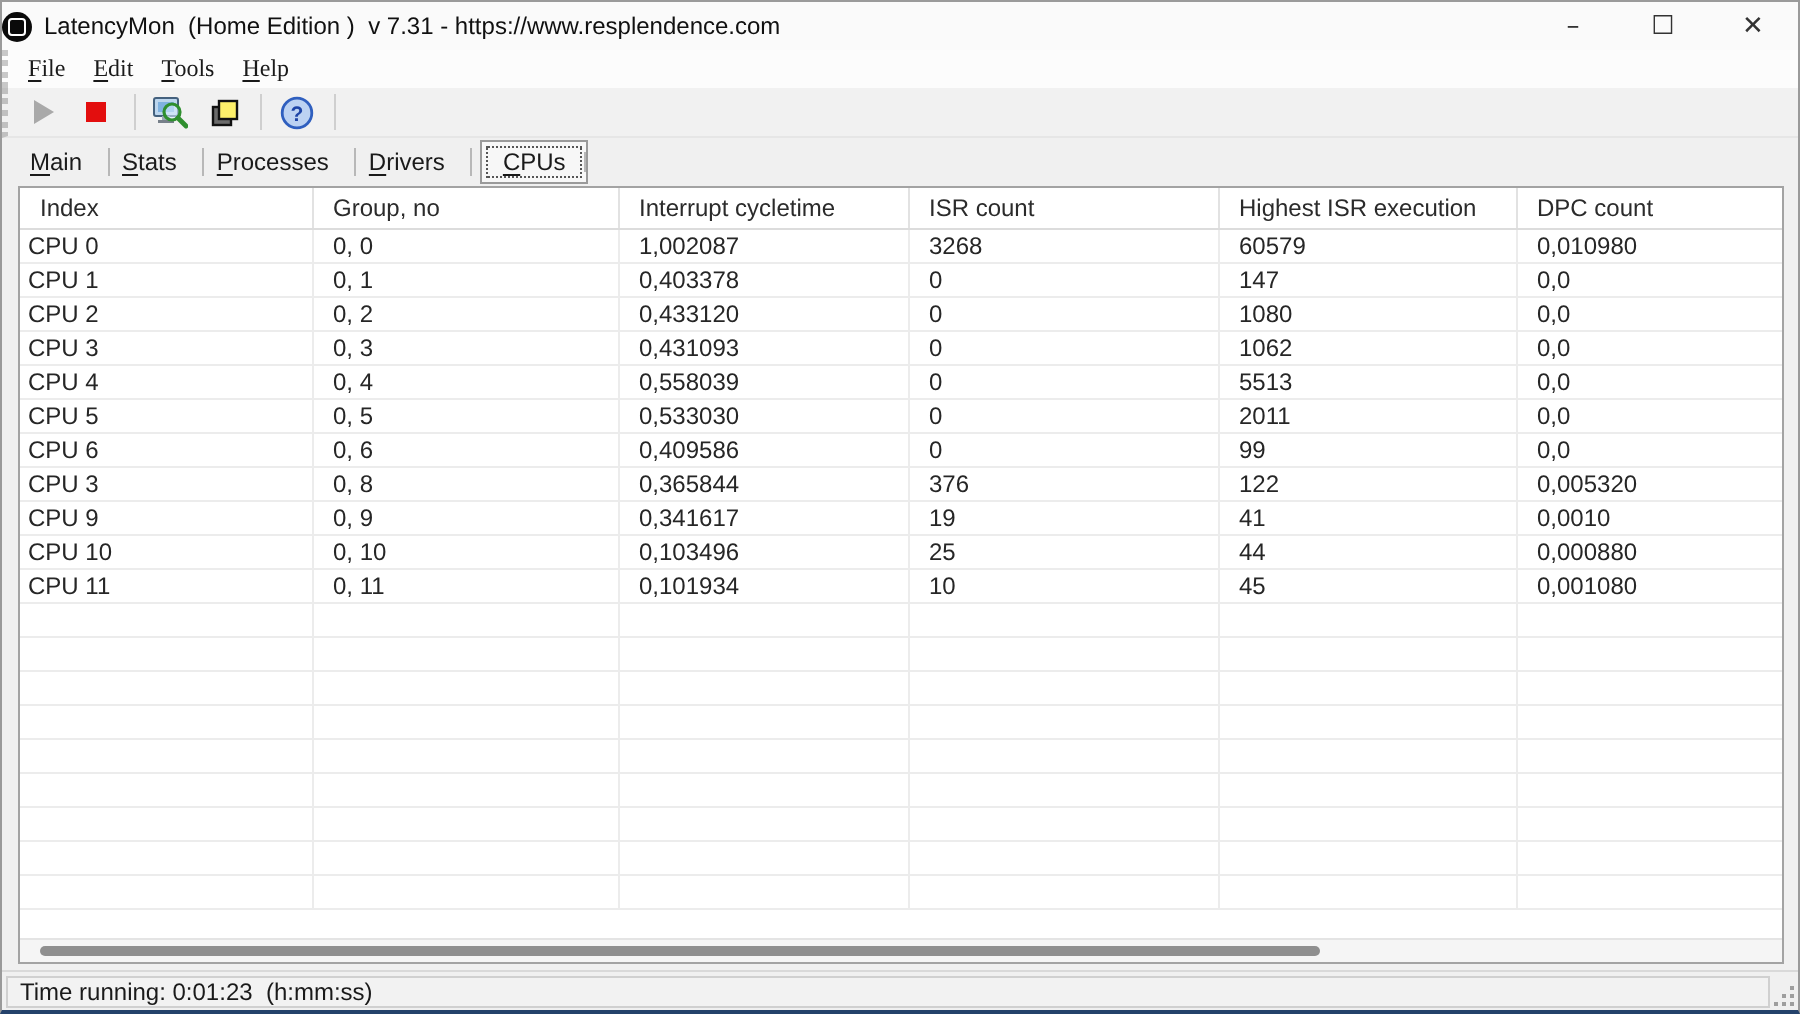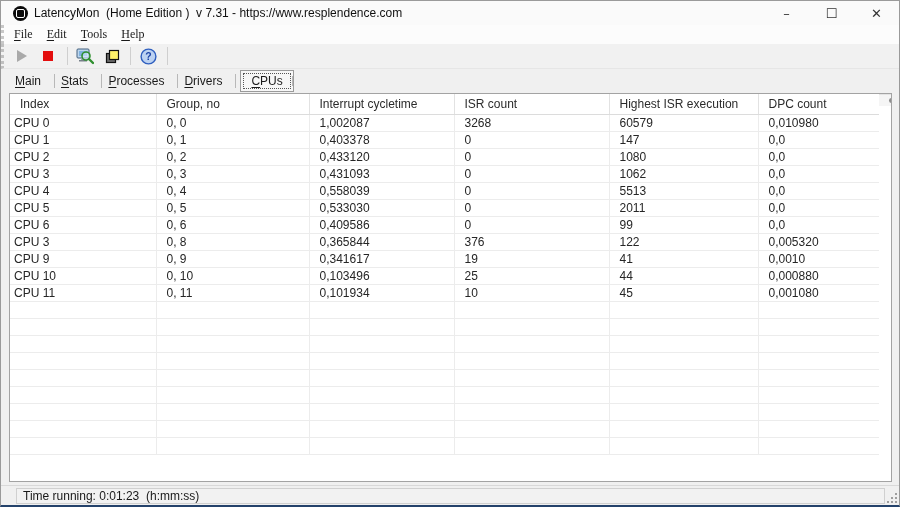--- a/index.html
+++ b/index.html
@@ -16,21 +16,21 @@
     background:#f0f0f0;
     border:1px solid #9a9a9a;
     border-bottom:2px solid #24426b;
     overflow:hidden;
   }
   
   .titlebar{
     height:24px; flex:0 0 24px;
     background:#fafafa;
     display:flex; align-items:center;
-    padding-left:12px;
+    padding-left:0;
   }
   .app-icon{
     width:15px; height:15px; border-radius:50%;
     background:#0a0a0a; margin-right:6px;
     display:flex; align-items:center; justify-content:center;
     flex:0 0 15px;
   }
   .app-icon::after{
     content:''; width:7px; height:7px; border:1.5px solid #fff; border-radius:2px;
   }
@@ -100,21 +100,21 @@
   .content{
     flex:1 1 auto;
     padding:0 7px 3px 8px;
     background:#f0f0f0;
     display:flex;
   }
   .panel{
     flex:1;
     background:#ffffff;
     border:1px solid #a3a3a3;
-    display:flex; flex-direction:row;
+    display:flex; flex-direction:column;
     overflow:hidden;
   }
   .grid-wrap{ flex:1 1 auto; overflow:hidden; }
   table.grid{ border-collapse:collapse; table-layout:fixed; width:100%; }
   table.grid th{
     font-weight:normal; text-align:left;
     height:20px; padding:0 4px 0 10px;
     color:#2b2b2b;
     border-right:1px solid #e2e2e2;
     border-bottom:1px solid #dcdcdc;
@@ -143,21 +143,21 @@
   }
   
   .statusbar{
     height:20px; flex:0 0 20px;
     background:#f0f0f0;
     border-top:1px solid #d9d9d9;
     display:flex; align-items:center;
     position:relative;
   }
   .status-pane{
-    height:16px; margin-left:15px;
+    height:16px; margin-left:2px;
     display:flex; align-items:center;
     padding:0 6px;
     border:1px solid #d0d0d0;
     background:#f2f2f2;
     white-space:pre;
     flex:1; margin-right:14px;
   }
   .resize-grip{
     position:absolute; right:2px; bottom:2px; width:10px; height:10px;
   }

